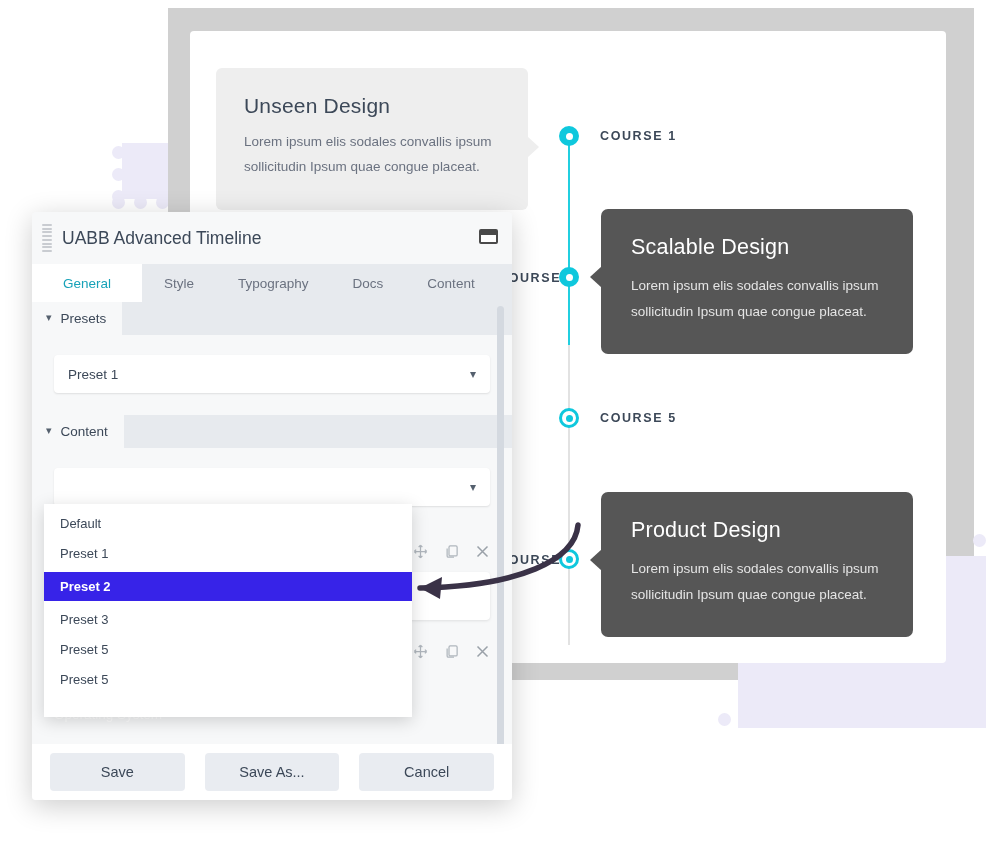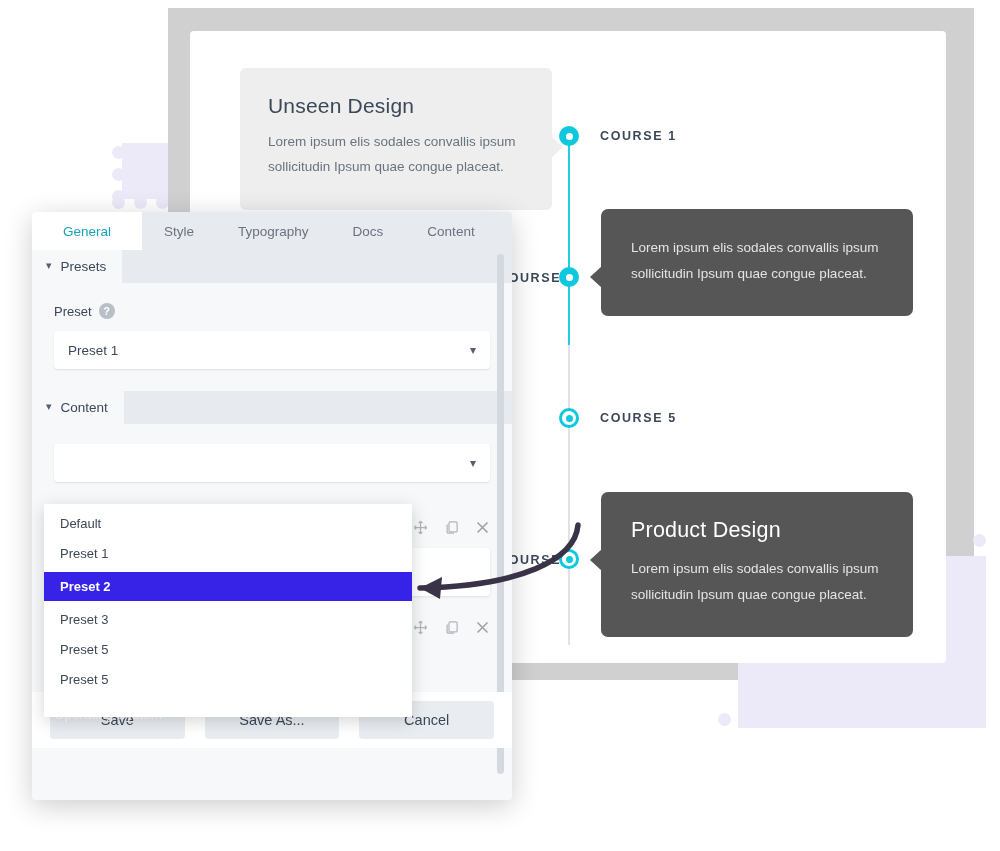--- a/index.html
+++ b/index.html
@@ -222,39 +222,54 @@
     </div>
   <div class="tl-dot" style="left:559px; top:549px; background:#ffffff;">
       <i style="background:#0fc8dd;"></i>
     </div>
 
   <span class="tl-label" style="left:600px; top:129px;">COURSE 1</span>
   <span class="tl-label" style="left:498px; top:271px;">COURSE 3</span>
   <span class="tl-label" style="left:600px; top:411px;">COURSE 5</span>
   <span class="tl-label" style="left:498px; top:553px;">COURSE 4</span>
 
-  <div class="card-light" style="left:240px; top:68px; width:312px;">
+  <div class="card-light" style="left:216px; top:68px; width:312px;">
     <h3>Unseen Design</h3>
     <p>Lorem ipsum elis sodales convallis ipsum sollicitudin  Ipsum quae congue placeat.</p>
     <span class="beak"></span>
   </div>
 
   <div class="card-dark" style="left:601px; top:209px; width:312px;">
+    <h3>Scalable Design</h3>
     <p>Lorem ipsum elis sodales convallis ipsum sollicitudin  Ipsum quae congue placeat.</p>
     <span class="beak"></span>
   </div>
 
   <div class="card-dark" style="left:601px; top:492px; width:312px;">
     <h3>Product Design</h3>
     <p>Lorem ipsum elis sodales convallis ipsum sollicitudin  Ipsum quae congue placeat.</p>
     <span class="beak"></span>
   </div>
 
   <div class="win">
 
+    <div class="win-head">
+      <span class="grip">
+        <span></span>
+          <span></span>
+          <span></span>
+          <span></span>
+          <span></span>
+          <span></span>
+          <span></span>
+          <span></span>
+      </span>
+      <span class="win-title">UABB Advanced Timeline</span>
+      <span class="win-ctl"></span>
+    </div>
 
     <div class="tabs">
       <div class="tab active">General</div>
       <div class="tab">Style</div>
       <div class="tab">Typography</div>
       <div class="tab">Docs</div>
       <div class="tab">Content</div>
     </div>
 
     <div class="panel-body">
@@ -262,24 +277,20 @@
       <div class="sbar"></div>
 
       <div class="sec-head">
         <div class="pill">
           <span class="chev">▾</span>
           <span>Presets</span>
         </div>
       </div>
 
       <div class="field">
-        <div class="field-label">
-          <span>Preset</span>
-          <span class="help">?</span>
-        </div>
         <div class="select">
           <span>Preset 1</span>
           <span class="caret">▾</span>
         </div>
       </div>
 
       <div class="spacer20"></div>
 
       <div class="sec-head">
         <div class="pill">

